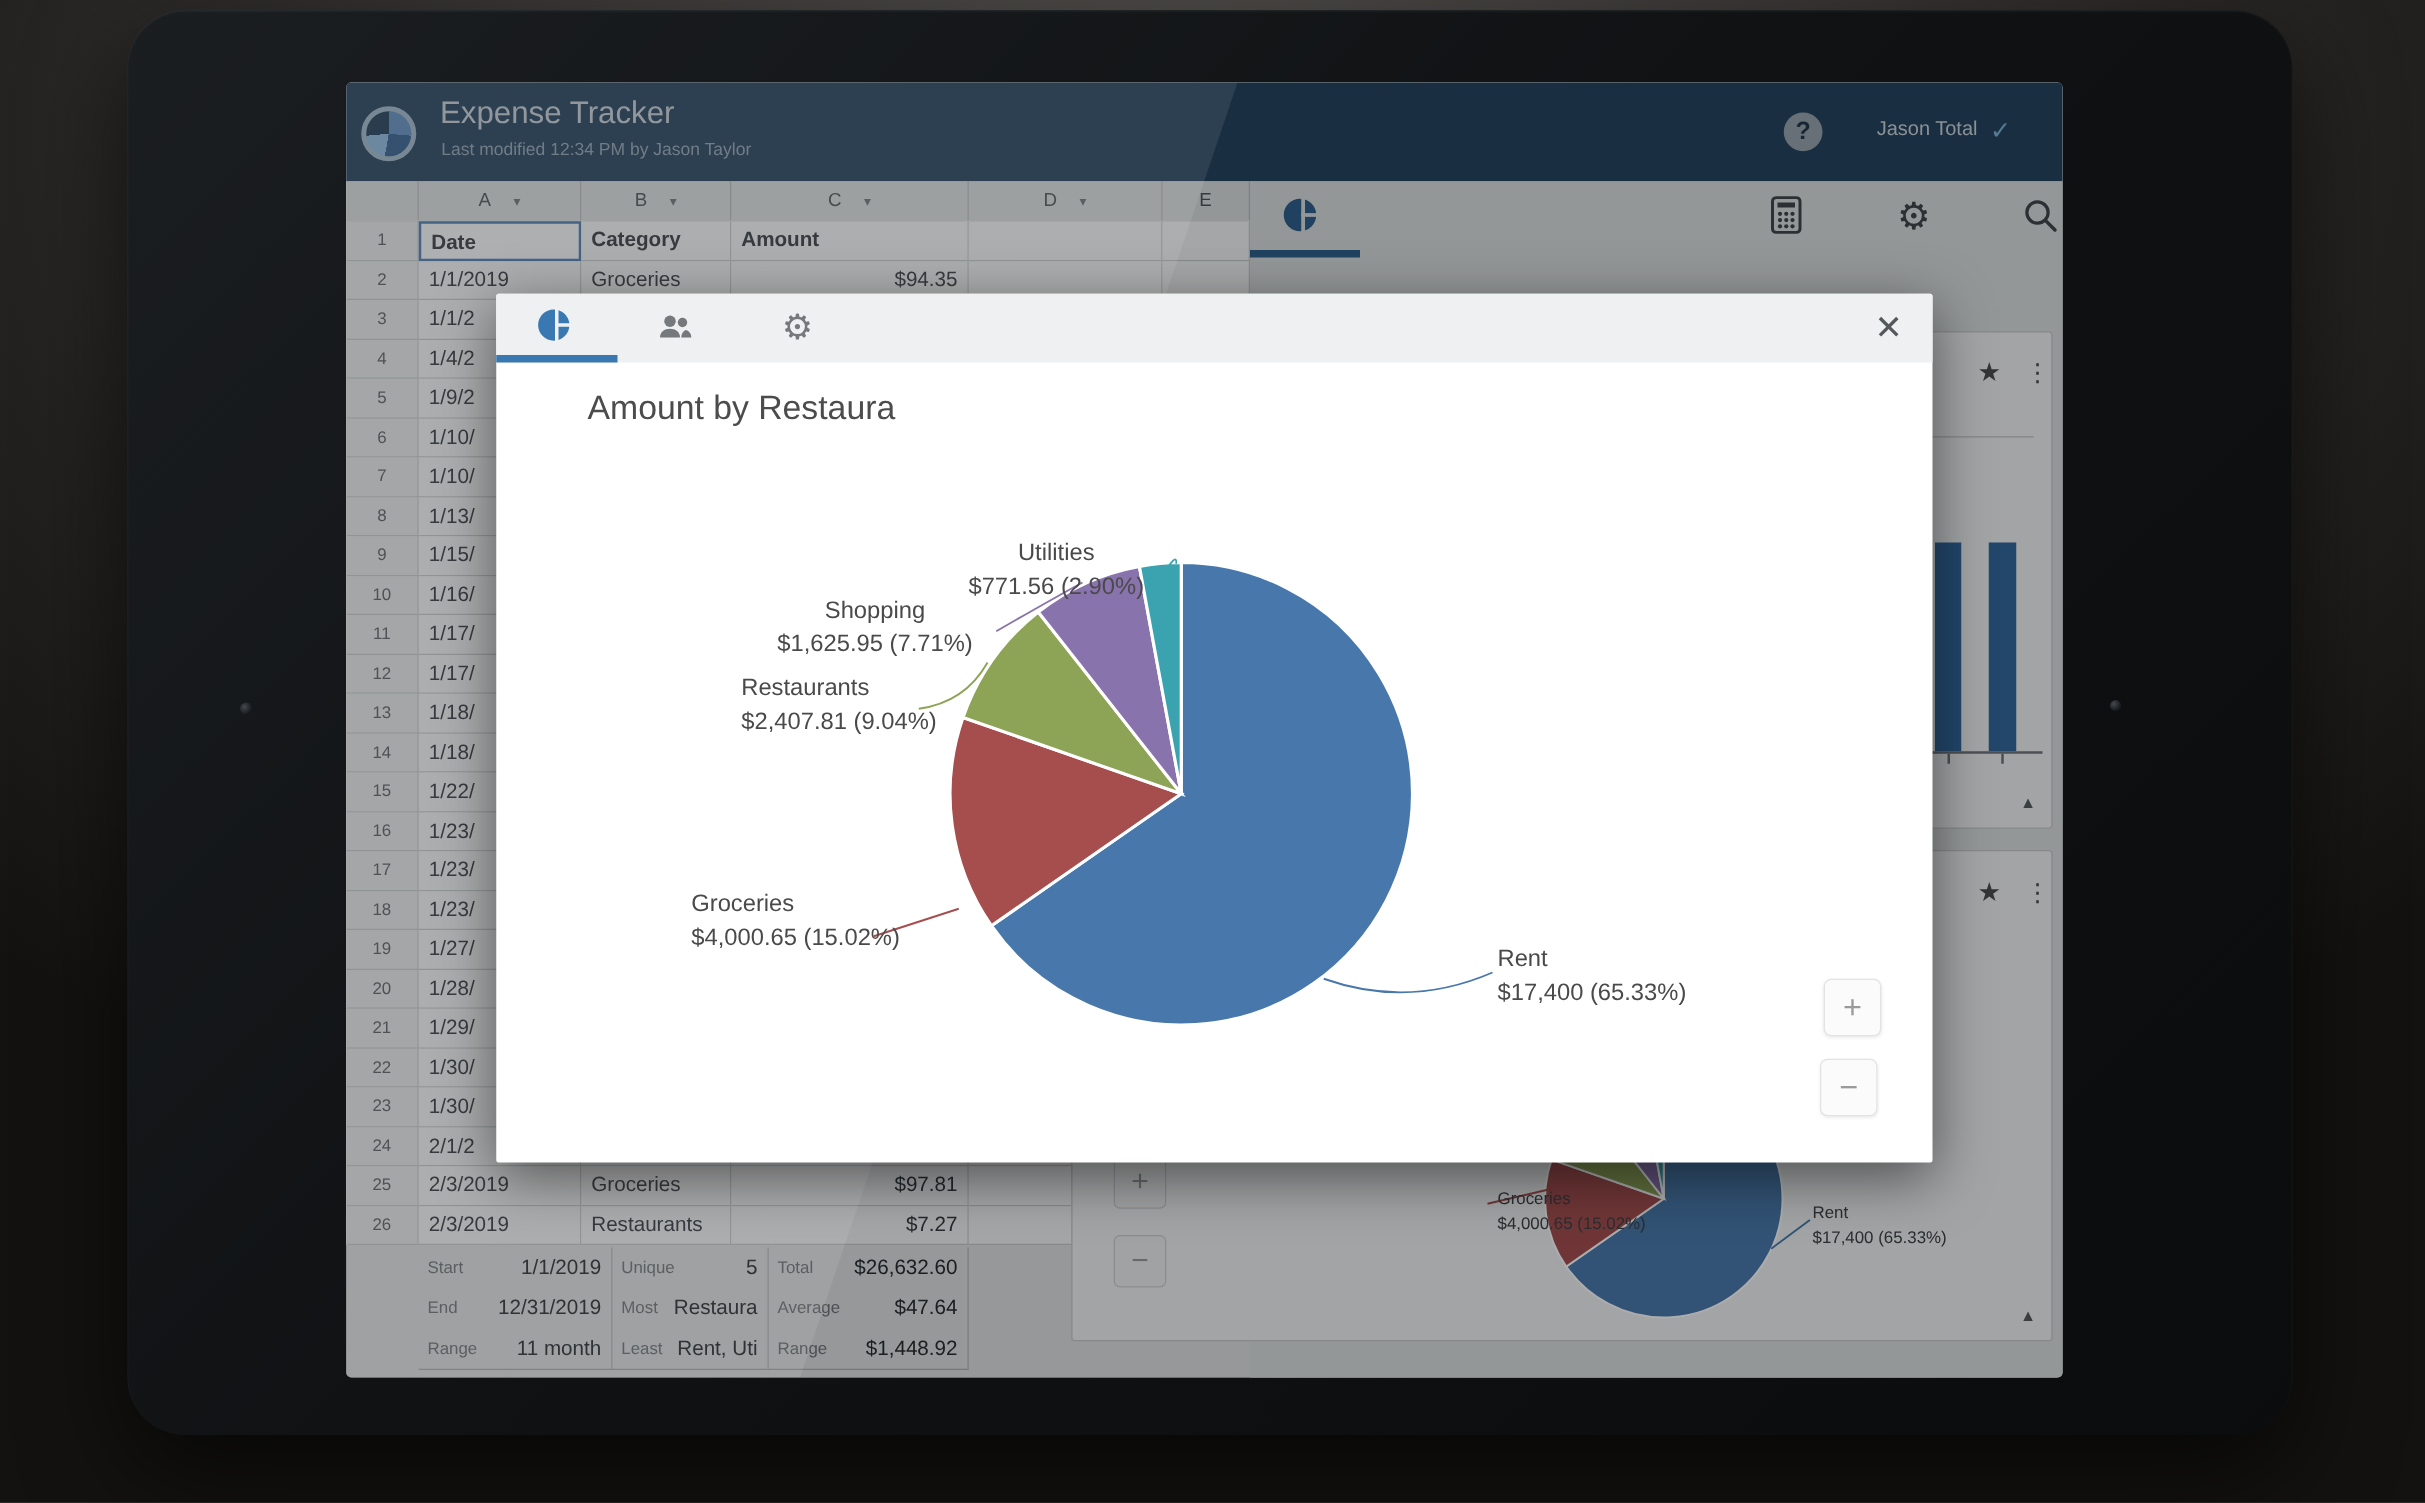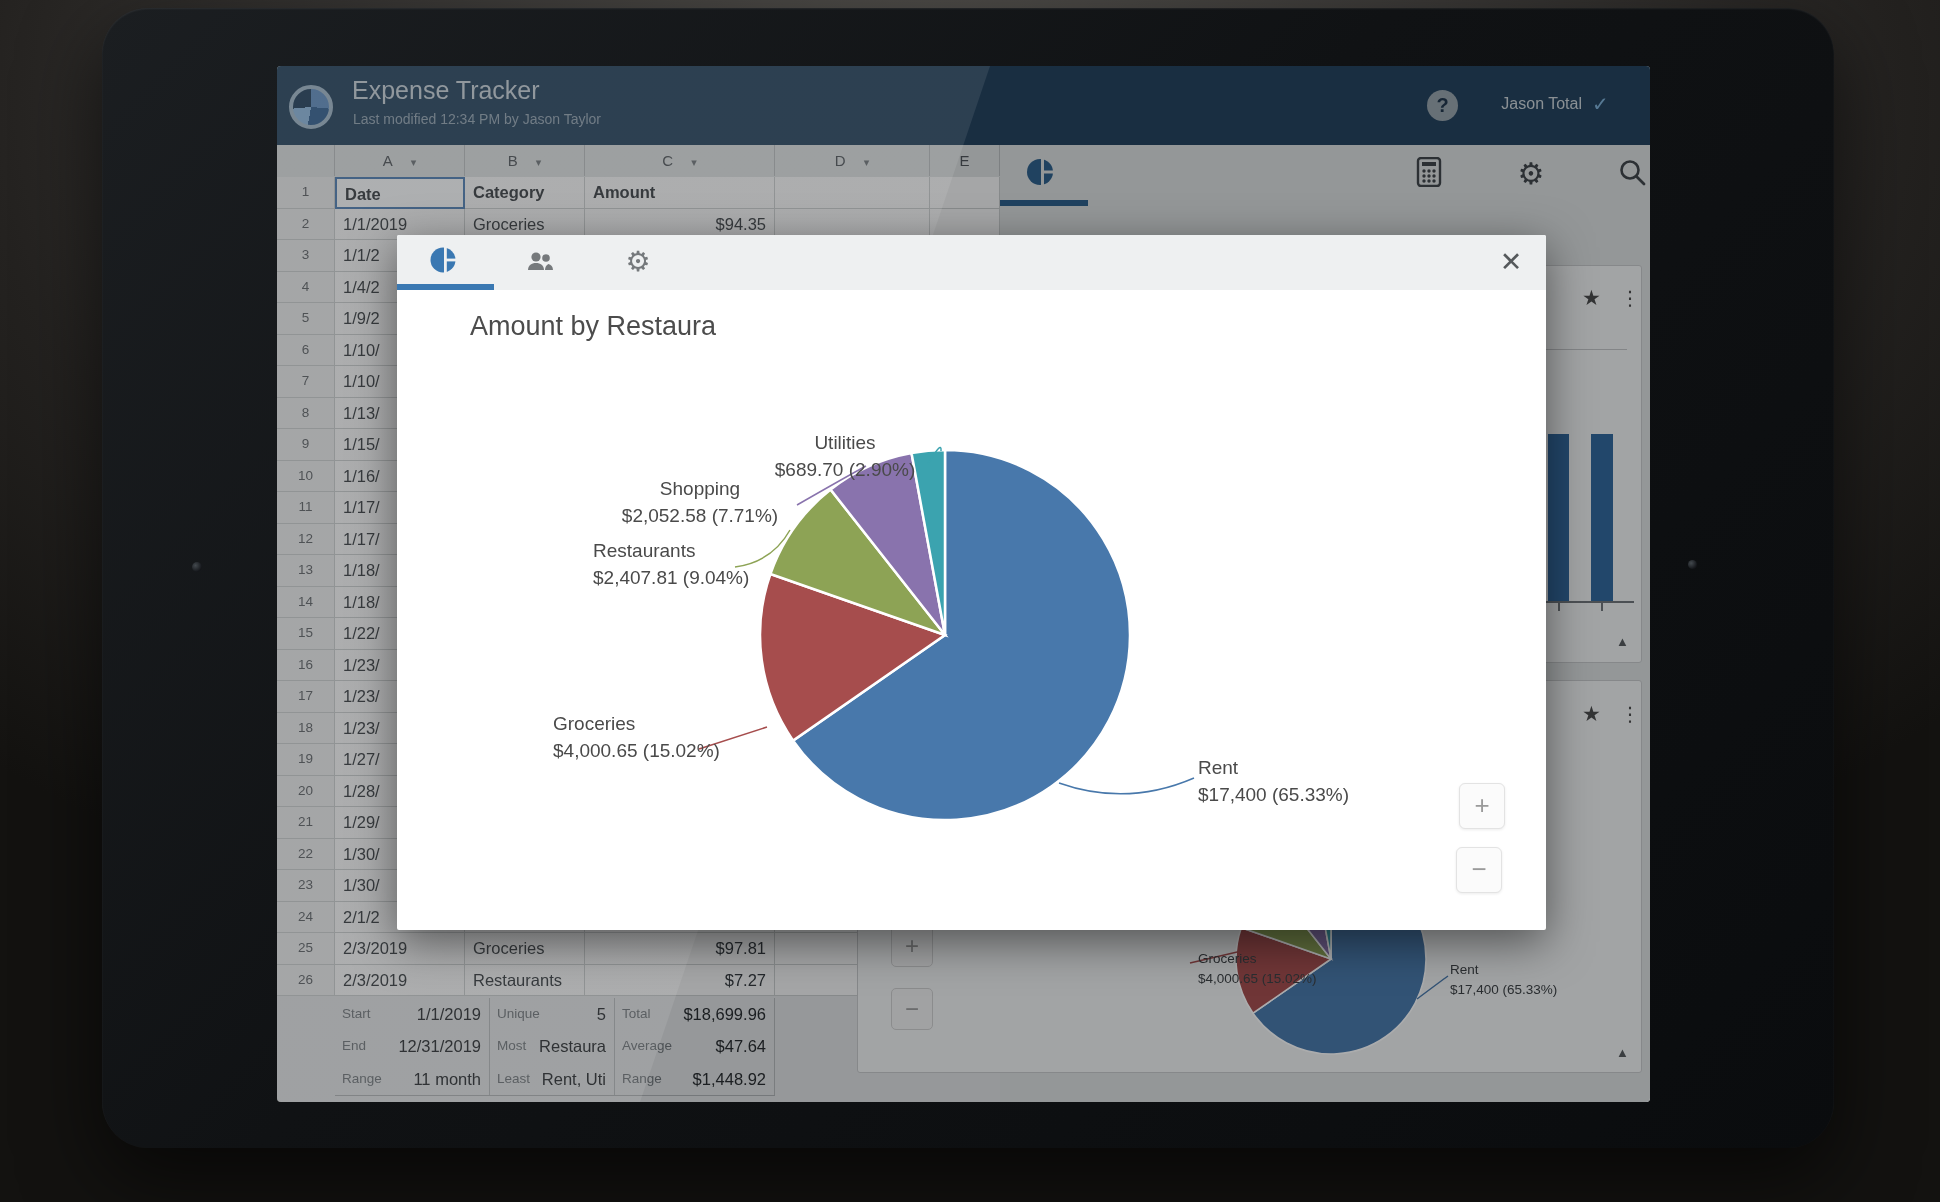--- a/index.html
+++ b/index.html
@@ -346,21 +346,21 @@
               <span class="stat-value">Restaura</span>
             </div>
             <div class="stat-line" style="top: 64.6px;">
               <span class="stat-label">Least</span>
               <span class="stat-value">Rent, Uti</span>
             </div>
           </div>
           <div class="stat-sec" style="left: 280px; width: 160px;">
             <div class="stat-line" style="top: 0px;">
               <span class="stat-label">Total</span>
-              <span class="stat-value">$18,699.96</span>
+              <span class="stat-value">$26,632.60</span>
             </div>
             <div class="stat-line" style="top: 32.3px;">
               <span class="stat-label">Average</span>
               <span class="stat-value">$47.64</span>
             </div>
             <div class="stat-line" style="top: 64.6px;">
               <span class="stat-label">Range</span>
               <span class="stat-value">$1,448.92</span>
             </div>
           </div>
@@ -481,23 +481,23 @@
             <path d="M531,174 Q545,150 544,161" fill="none" stroke="#3ba3af" stroke-width="1.5"></path>
           </svg>
         <div id="pielabels">
             <div class="pie-label" style="left: 801px; top: 519px;">Rent
 $17,400 (65.33%)</div>
             <div class="pie-label" style="left: 156px; top: 475px;">Groceries
 $4,000.65 (15.02%)</div>
             <div class="pie-label" style="left: 196px; top: 302px;">Restaurants
 $2,407.81 (9.04%)</div>
             <div class="pie-label" style="left: 223px; top: 240px; width: 160px; text-align: center;">Shopping
-$2,052.58 (7.71%)</div>
+$1,625.95 (7.71%)</div>
             <div class="pie-label" style="left: 368px; top: 194px; width: 160px; text-align: center;">Utilities
-$689.70 (2.90%)</div>
+$771.56 (2.90%)</div>
           </div>
 
         <div class="zoom-btn" style="left:1062px;top:548px;">+</div>
         <div class="zoom-btn" style="left:1059px;top:612px;">−</div>
       </div>
 
     </div>
   </div>
 </div>
 

